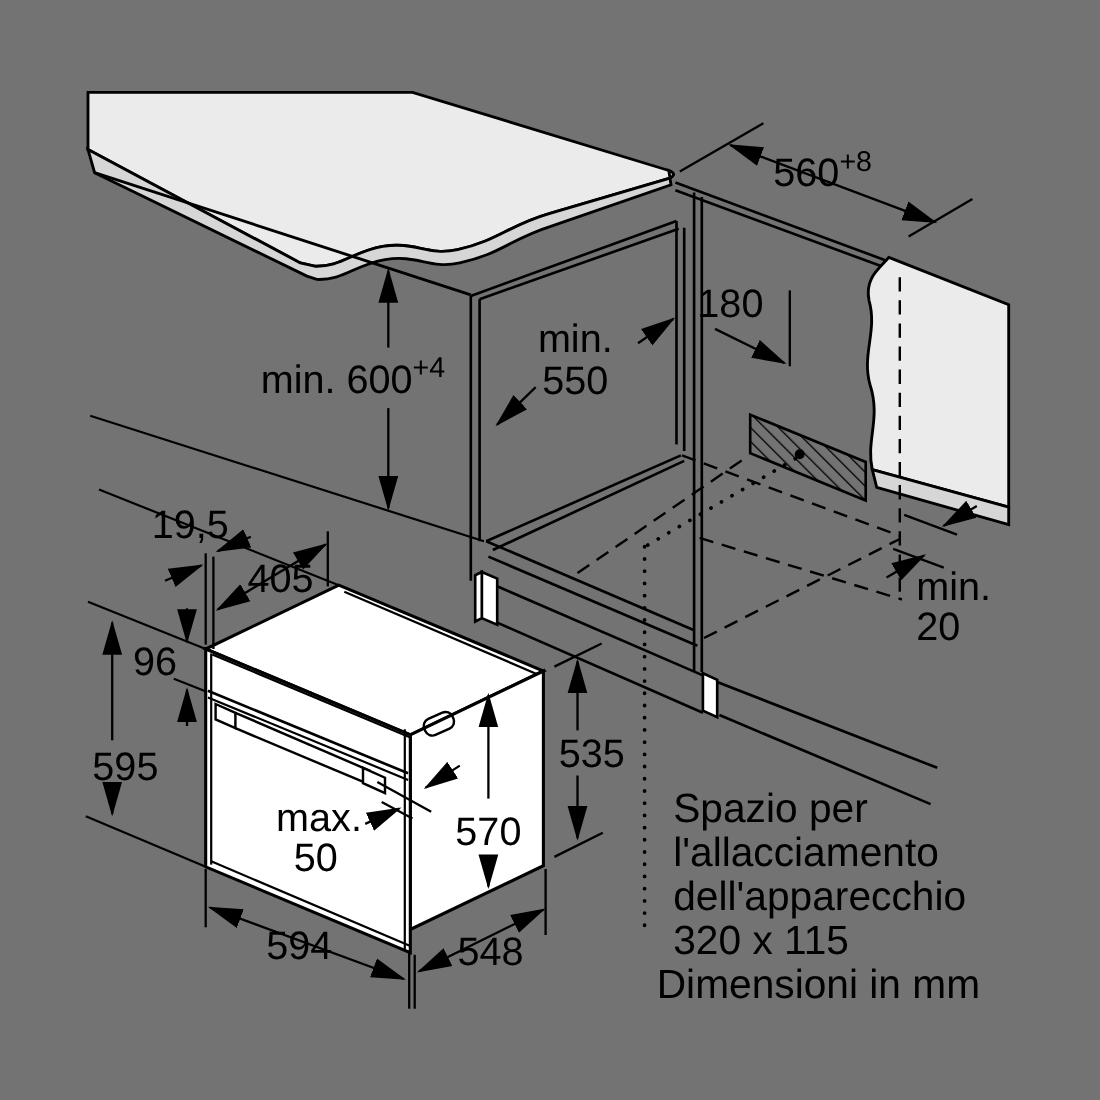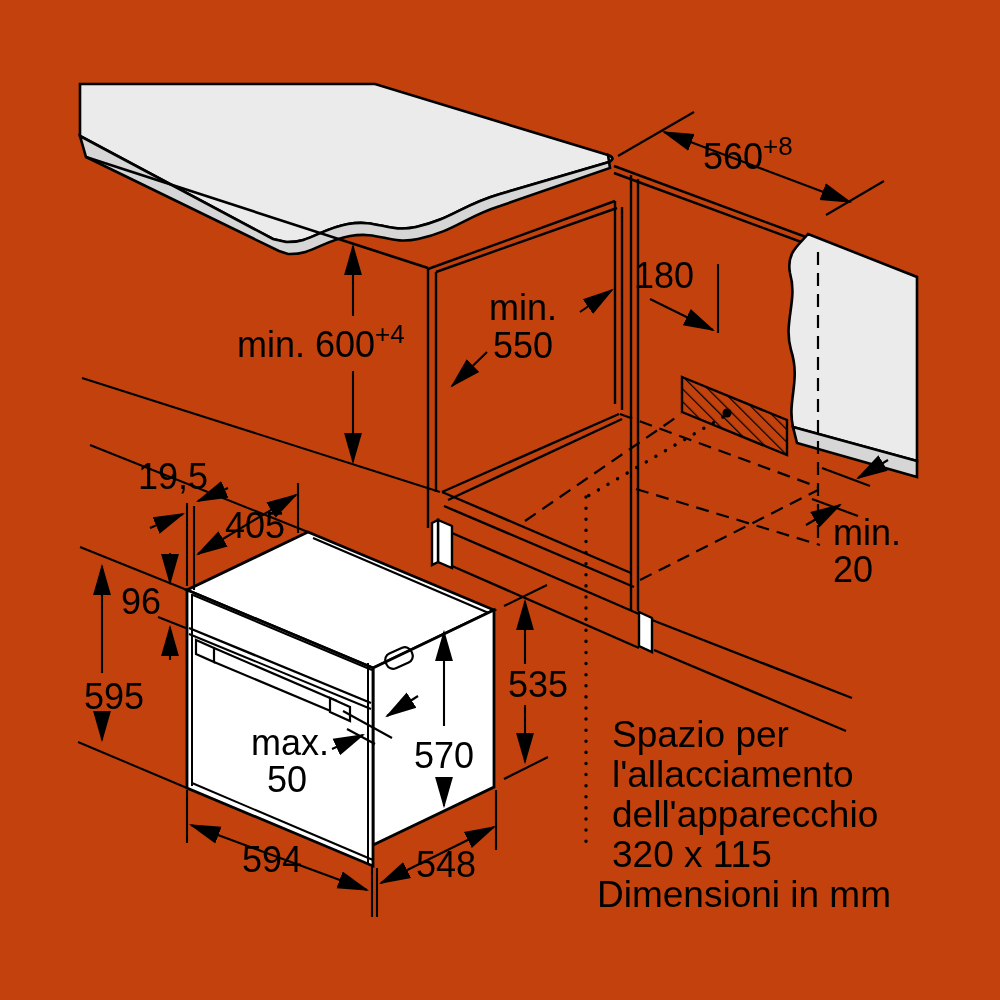--- a/index.html
+++ b/index.html
@@ -1,16 +1,16 @@
 <!DOCTYPE html>
 <html><head>
 <meta charset="utf-8">
 <style>
   html,body{margin:0;padding:0;background:#fff;}
-  .canvas{position:relative;width:1000px;height:1000px;background:#c2410c;overflow:hidden;
+  .canvas{position:relative;width:1000px;height:1000px;background:#737373;overflow:hidden;
           font-family:"Liberation Sans", sans-serif;}
   svg{display:block}
   text{fill:#000;}
   .dim{font-size:36px;}
   .dim-s{font-size:26px;}
   .note{font-size:37px;}
 </style>
 </head>
 <body>
 

